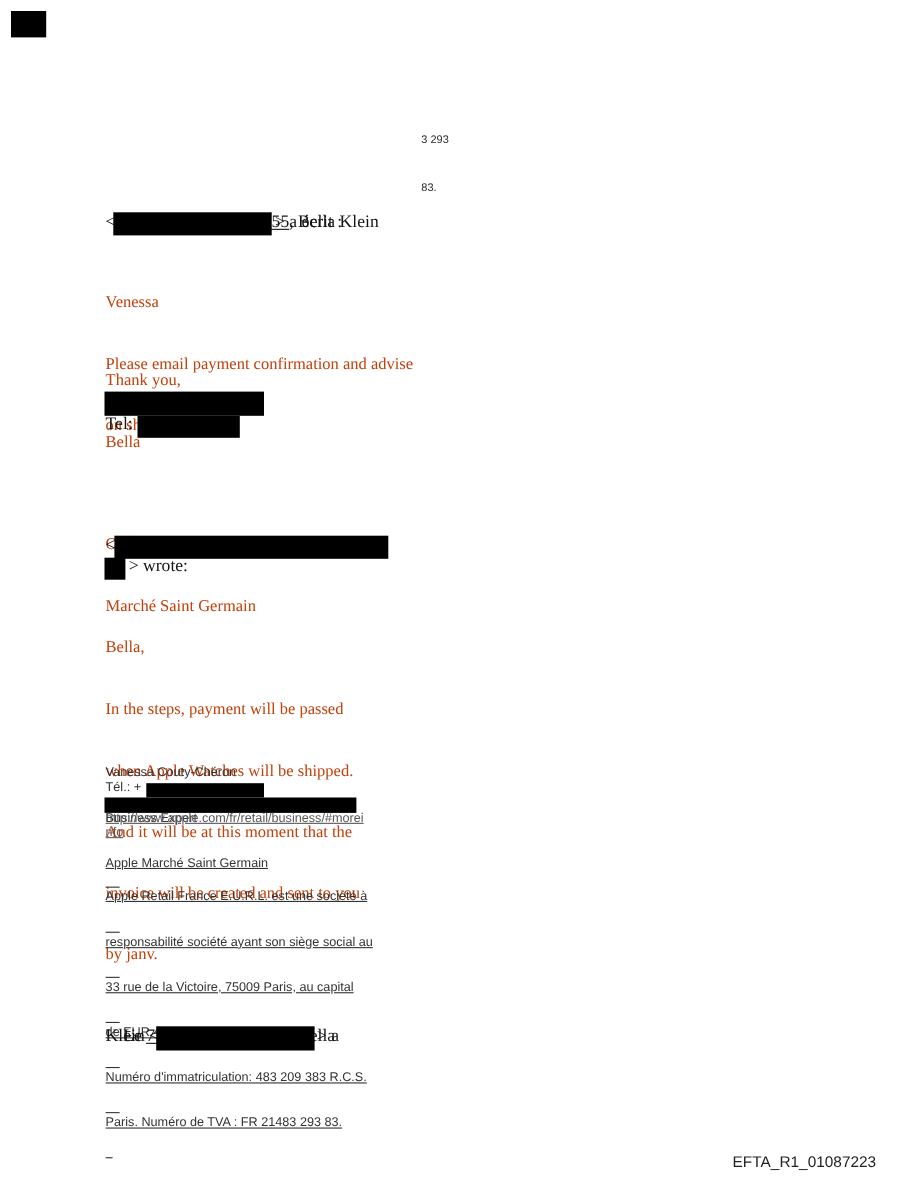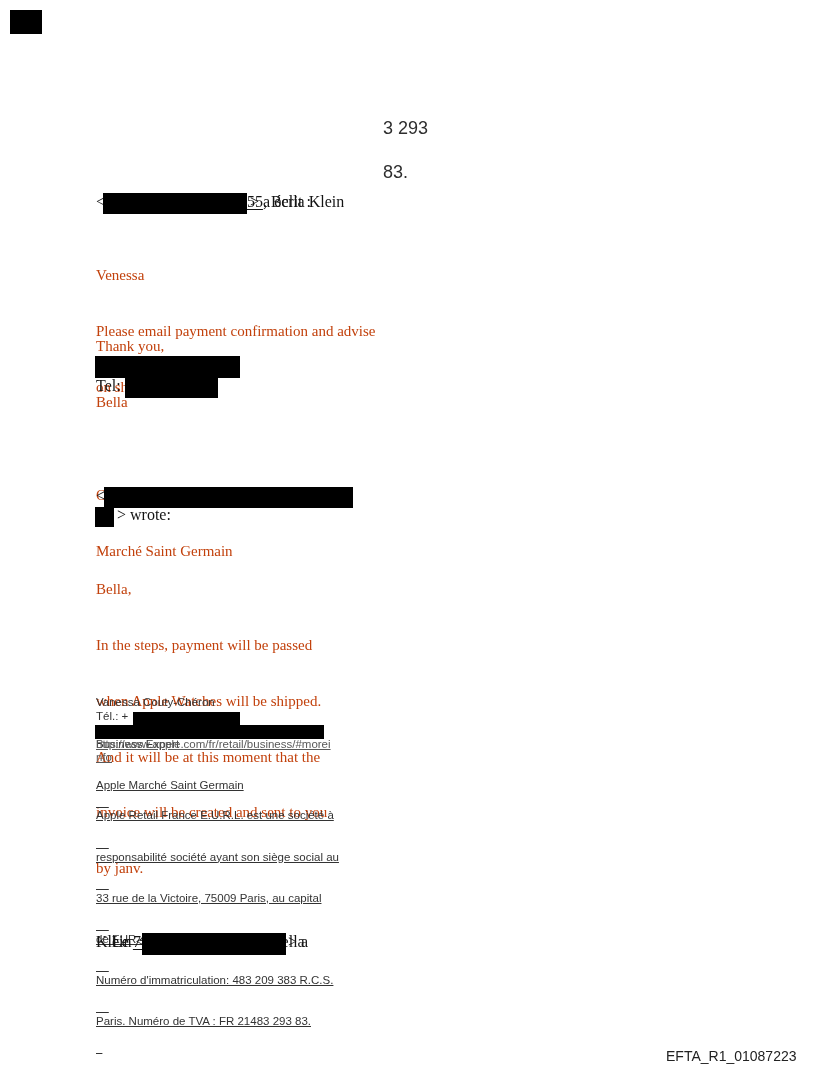--- a/index.html
+++ b/index.html
@@ -55,21 +55,21 @@
     text-align:right;
   }
   .link{
     color:#595959;
     text-decoration:underline;
   }
   .stamp{
     position:absolute;
     left:383px;top:92px;
     font-family:"Liberation Sans", sans-serif;
-    font-size:18px;
+    font-size:10px;
     line-height:14.5px;
     color:#2e2e2e;
     white-space:pre;
   }
   .footer-bates{
     position:absolute;
     left:666px;top:1048px;
     font-family:"Liberation Sans", sans-serif;
     font-size:14px;
     color:#222222;

